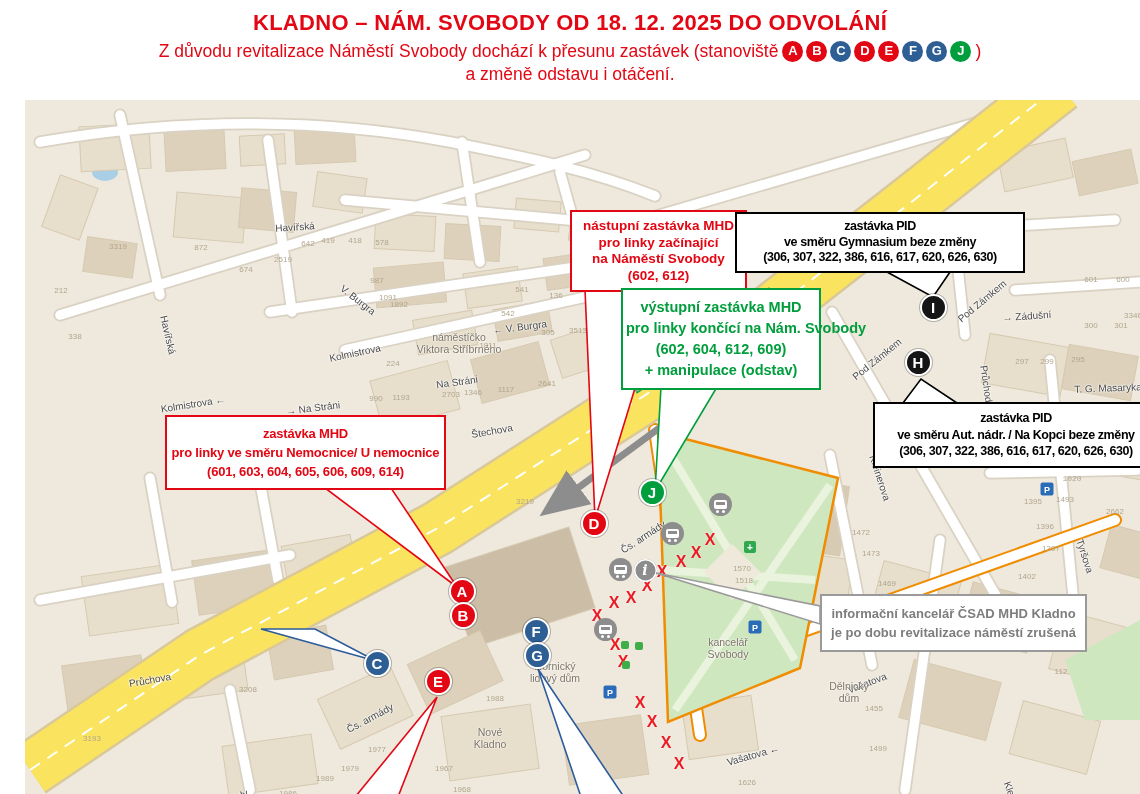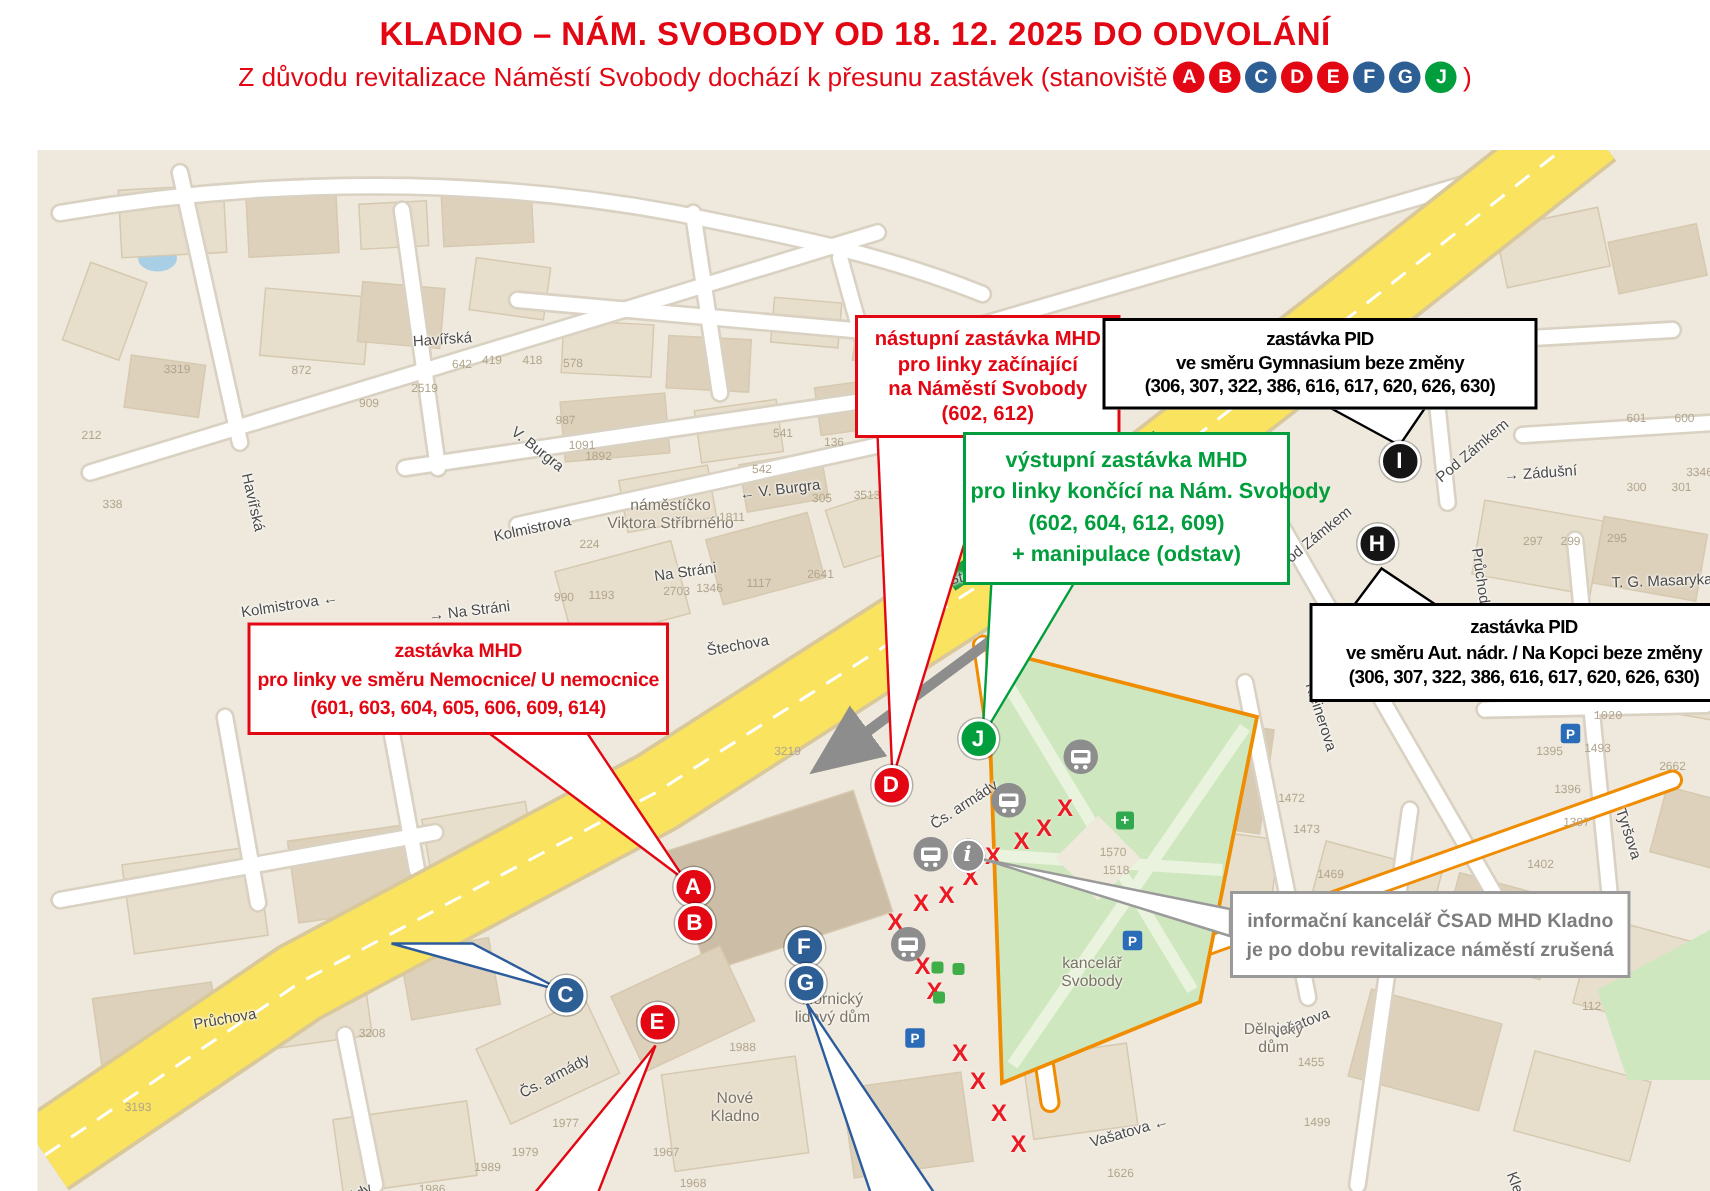--- a/index.html
+++ b/index.html
@@ -68,20 +68,21 @@
           <span class="badge" style="background: rgb(227, 6, 19);">B</span>
           <span class="badge" style="background: rgb(46, 95, 148);">C</span>
           <span class="badge" style="background: rgb(227, 6, 19);">D</span>
           <span class="badge" style="background: rgb(227, 6, 19);">E</span>
           <span class="badge" style="background: rgb(46, 95, 148);">F</span>
           <span class="badge" style="background: rgb(46, 95, 148);">G</span>
           <span class="badge" style="background: rgb(0, 158, 60);">J</span>
         </span>
       <span>)</span>
     </div>
+    <div class="sub2">a změně odstavu i otáčení.</div>
   </header>
 
   <div class="map">
     <svg class="base" viewBox="25 100 1115 694" preserveAspectRatio="none">
       <defs>
         <marker id="arrhead" markerWidth="8" markerHeight="8" refX="5.5" refY="3" orient="auto">
           <path d="M0,0 L7,3 L0,6 Z" fill="#8d8d8d"></path>
         </marker>
         <path id="s1" d="M40,142 C180,118 320,118 450,142 C530,158 590,170 655,196"></path>
         <path id="s2" d="M120,115 L160,295"></path>
@@ -265,39 +266,39 @@
         <div class="slabel" style="left: 855px; top: 378px; transform: translate(-50%, -50%) rotate(72deg);">Kleinerova</div>
         <div class="slabel" style="left: 990px; top: 704px; transform: translate(-50%, -50%) rotate(70deg);">Kleinerova</div>
         <div class="slabel" style="left: 1060px; top: 456px; transform: translate(-50%, -50%) rotate(72deg);">Tyršova</div>
         <div class="slabel" style="left: 842px; top: 583px; transform: translate(-50%, -50%) rotate(-21deg);">Vašatova</div>
         <div class="slabel" style="left: 728px; top: 655px; transform: translate(-50%, -50%) rotate(-16deg);">Vašatova ←</div>
         <div class="slabel" style="left: 125px; top: 580px; transform: translate(-50%, -50%) rotate(-10deg);">Průchova</div>
         <div class="alabel" style="left: 703px; top: 548px;">
           <div>kancelář</div>
           <div>Svobody</div>
         </div>
-        <div class="alabel" style="left: 422px; top: 243px;">
+        <div class="alabel" style="left: 434px; top: 243px;">
           <div>náměstíčko</div>
           <div>Viktora Stříbrného</div>
         </div>
         <div class="alabel" style="left: 465px; top: 638px;">
           <div>Nové</div>
           <div>Kladno</div>
         </div>
         <div class="alabel" style="left: 530px; top: 572px;">
           <div>Hornický</div>
           <div>lidový dům</div>
         </div>
         <div class="alabel" style="left: 824px; top: 592px;">
           <div>Dělnický</div>
           <div>dům</div>
         </div>
         <div class="bnum" style="left: 93px; top: 146px;">3319</div>
         <div class="bnum" style="left: 176px; top: 147px;">872</div>
-        <div class="bnum" style="left: 221px; top: 169px;">909</div>
+        <div class="bnum" style="left: 221px; top: 169px;">674</div>
         <div class="bnum" style="left: 258px; top: 159px;">2519</div>
         <div class="bnum" style="left: 283px; top: 143px;">642</div>
         <div class="bnum" style="left: 303px; top: 140px;">419</div>
         <div class="bnum" style="left: 330px; top: 140px;">418</div>
         <div class="bnum" style="left: 357px; top: 142px;">578</div>
         <div class="bnum" style="left: 36px; top: 190px;">212</div>
         <div class="bnum" style="left: 50px; top: 236px;">338</div>
         <div class="bnum" style="left: 352px; top: 180px;">987</div>
         <div class="bnum" style="left: 363px; top: 197px;">1091</div>
         <div class="bnum" style="left: 374px; top: 204px;">1892</div>
@@ -404,21 +405,21 @@
           <div class="cl">nástupní zastávka MHD</div>
           <div class="cl">pro linky začínající</div>
           <div class="cl">na Náměstí Svobody</div>
           <div class="cl">(602, 612)</div>
         </div>
         <div class="callout" data-id="pid-gymnasium-no-change" style="left: 710px; top: 112px; width: 290px; border-color: rgb(0, 0, 0); color: rgb(0, 0, 0);">
           <div class="cl">zastávka PID</div>
           <div class="cl">ve směru Gymnasium beze změny</div>
           <div class="cl">(306, 307, 322, 386, 616, 617, 620, 626, 630)</div>
         </div>
-        <div class="callout" data-id="alighting-stop-mhd" style="left: 617px; top: 188px; width: 218px; border-color: rgb(0, 158, 60); color: rgb(0, 158, 60);">
+        <div class="callout" data-id="alighting-stop-mhd" style="left: 596px; top: 188px; width: 200px; border-color: rgb(0, 158, 60); color: rgb(0, 158, 60);">
           <div class="cl">výstupní zastávka MHD</div>
           <div class="cl">pro linky končící na Nám. Svobody</div>
           <div class="cl">(602, 604, 612, 609)</div>
           <div class="cl">+ manipulace (odstav)</div>
         </div>
         <div class="callout" data-id="pid-aut-nadr-na-kopci-no-change" style="left: 848px; top: 302px; width: 286px; border-color: rgb(0, 0, 0); color: rgb(0, 0, 0);">
           <div class="cl">zastávka PID</div>
           <div class="cl">ve směru Aut. nádr. / Na Kopci beze změny</div>
           <div class="cl">(306, 307, 322, 386, 616, 617, 620, 626, 630)</div>
         </div>

